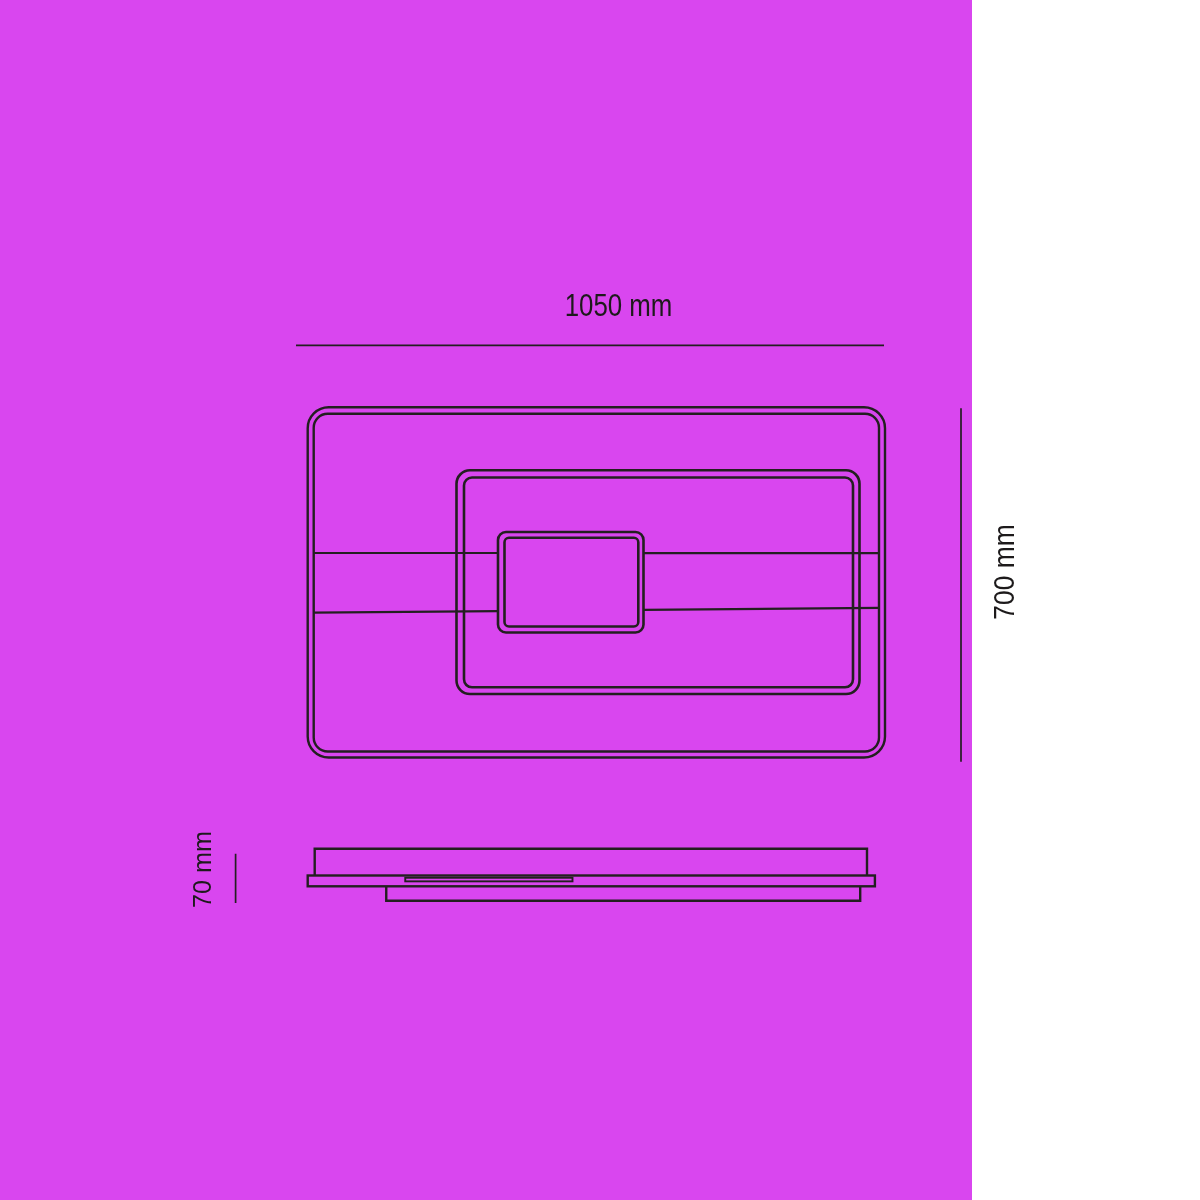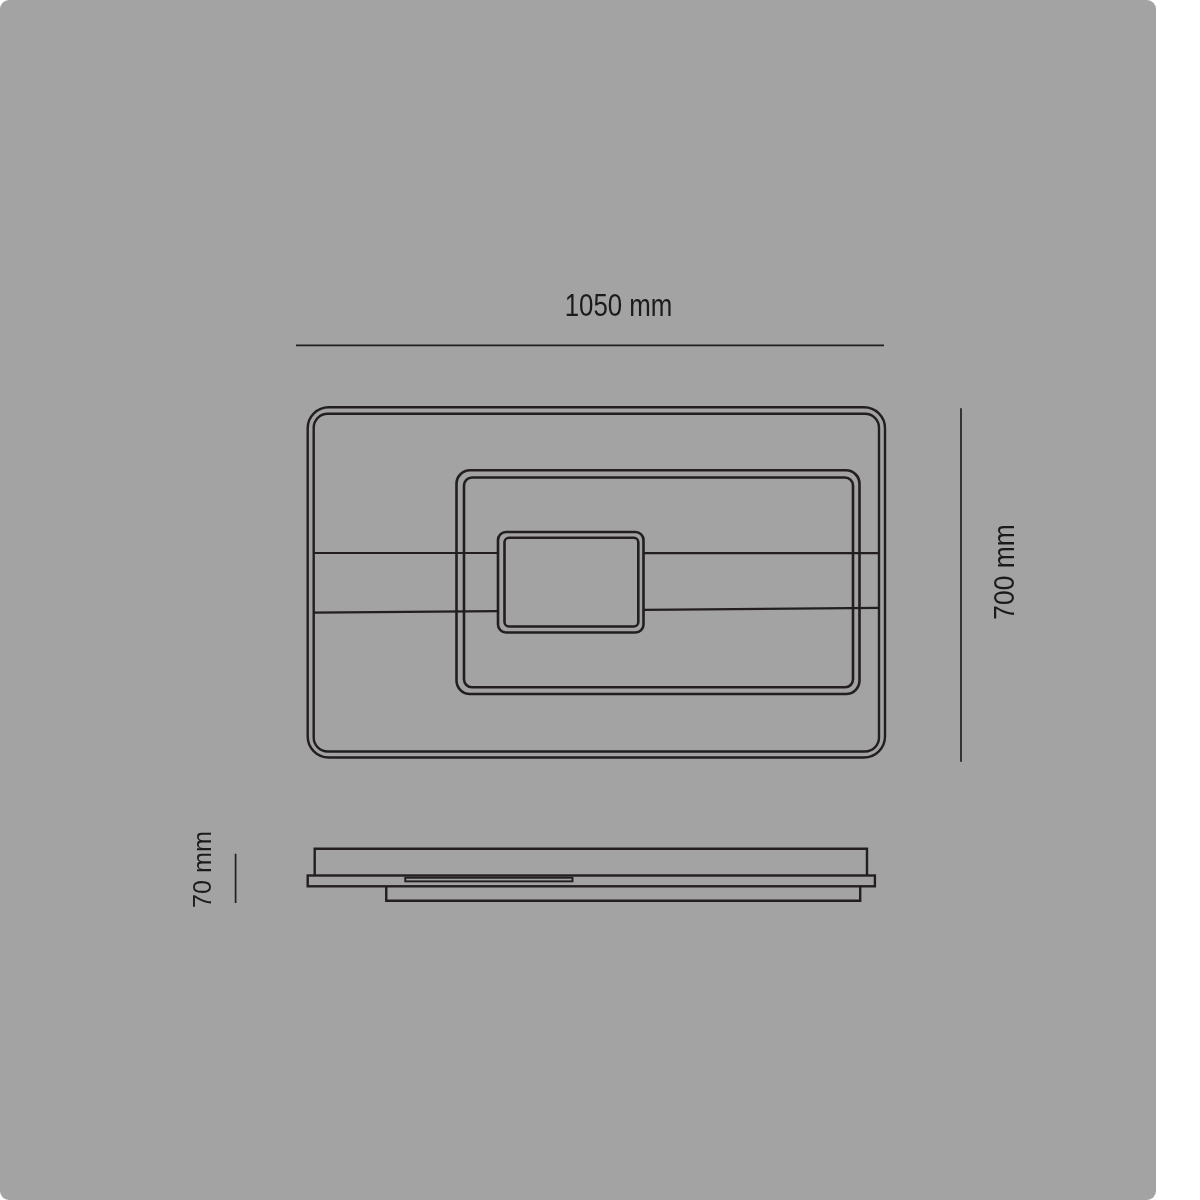--- a/index.html
+++ b/index.html
@@ -1,16 +1,16 @@
 <!DOCTYPE html>
 <html><head>
 <meta charset="utf-8">
 <style>
   html,body{margin:0;padding:0;background:#ffffff;}
-  .wrap{width:1156px;height:1200px;position:relative;background:#a3a3a3;border-radius:9px;}
+  .wrap{width:972px;height:1200px;position:relative;background:#d946ef;}
   svg{display:block;}
   text{font-family:"Liberation Sans", sans-serif;fill:#1d1a1b;}
 </style>
 </head>
 <body>
 <div class="wrap">
 <svg width="1200" height="1200" viewBox="0 0 1200 1200" fill="none">
 
   <path d="M296 345.4 H884" stroke="#231f20" stroke-width="1.7"></path>
 

